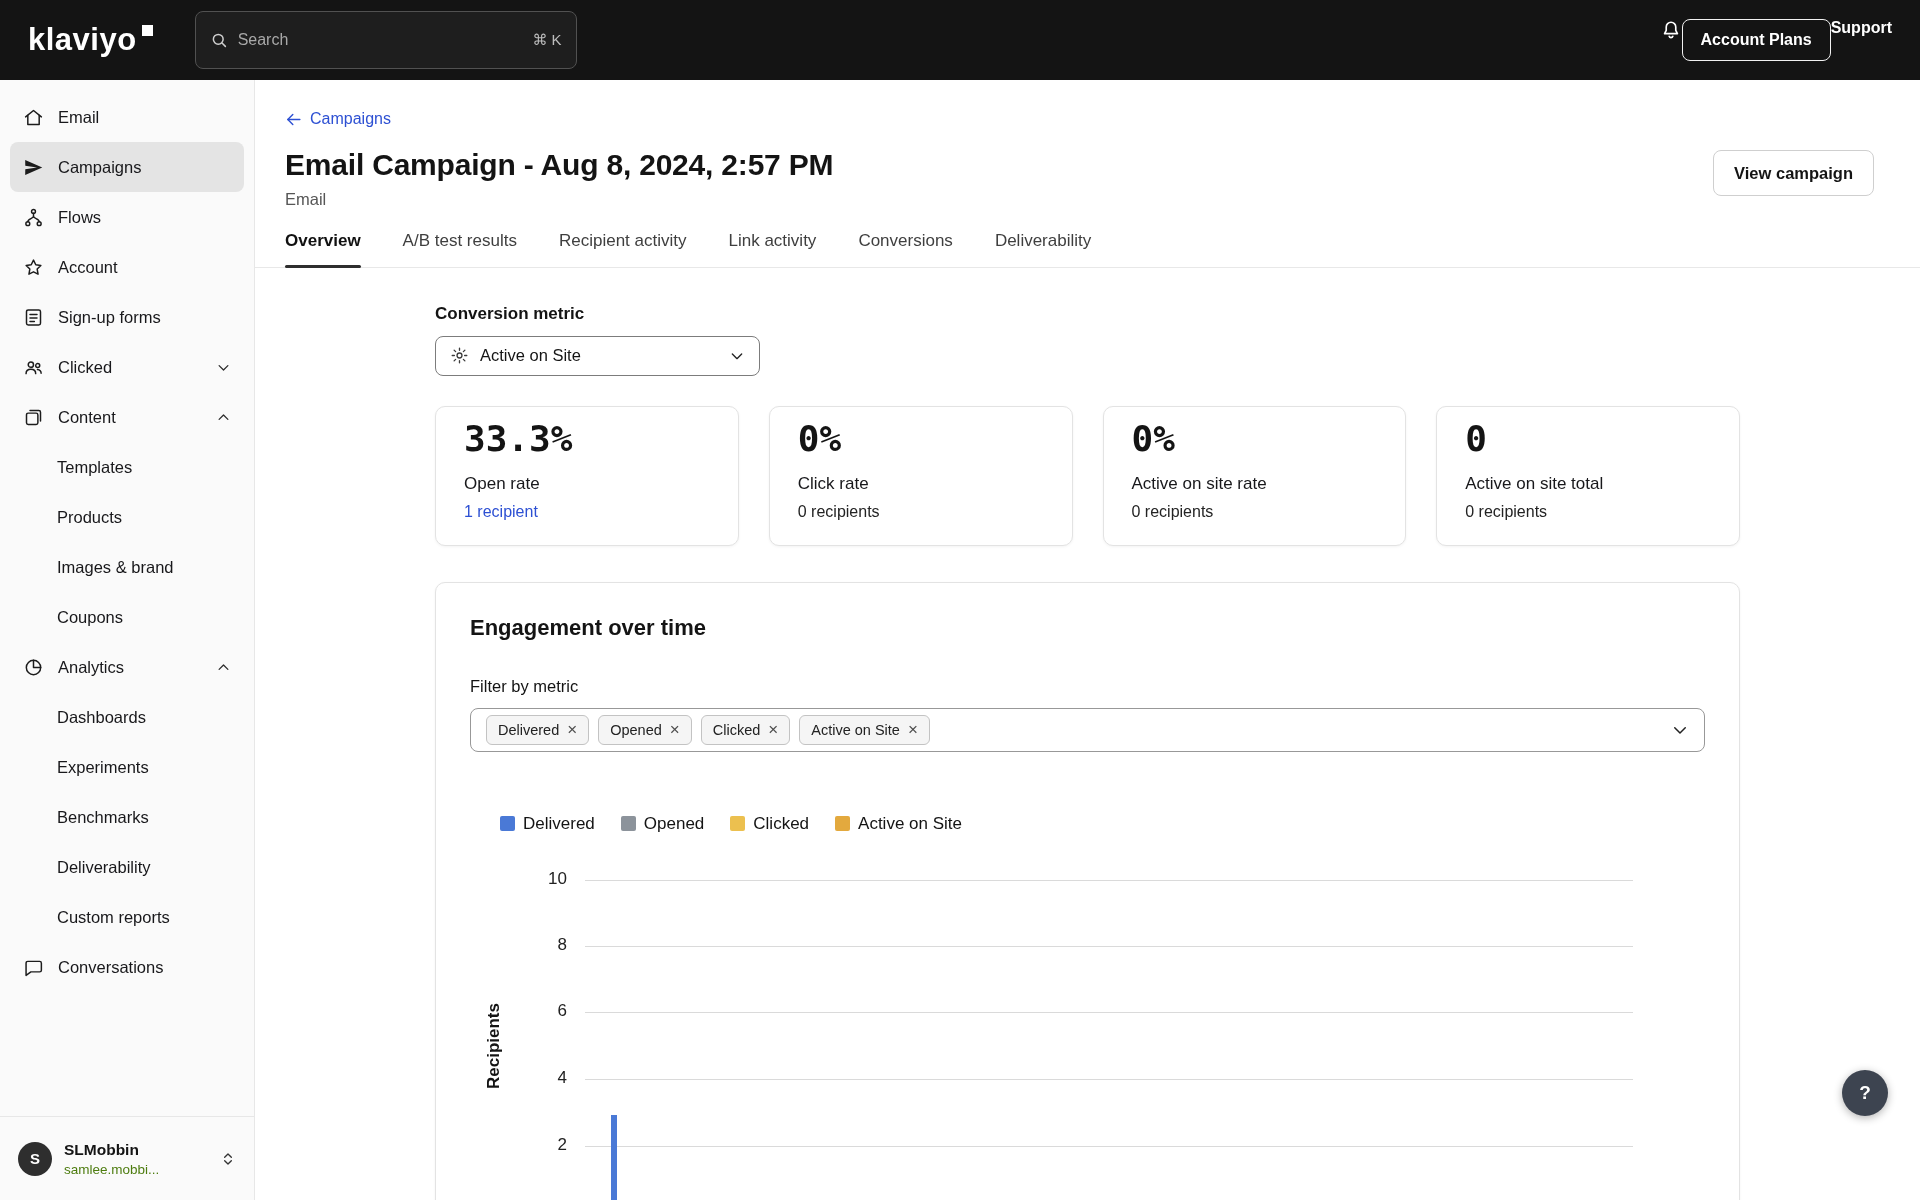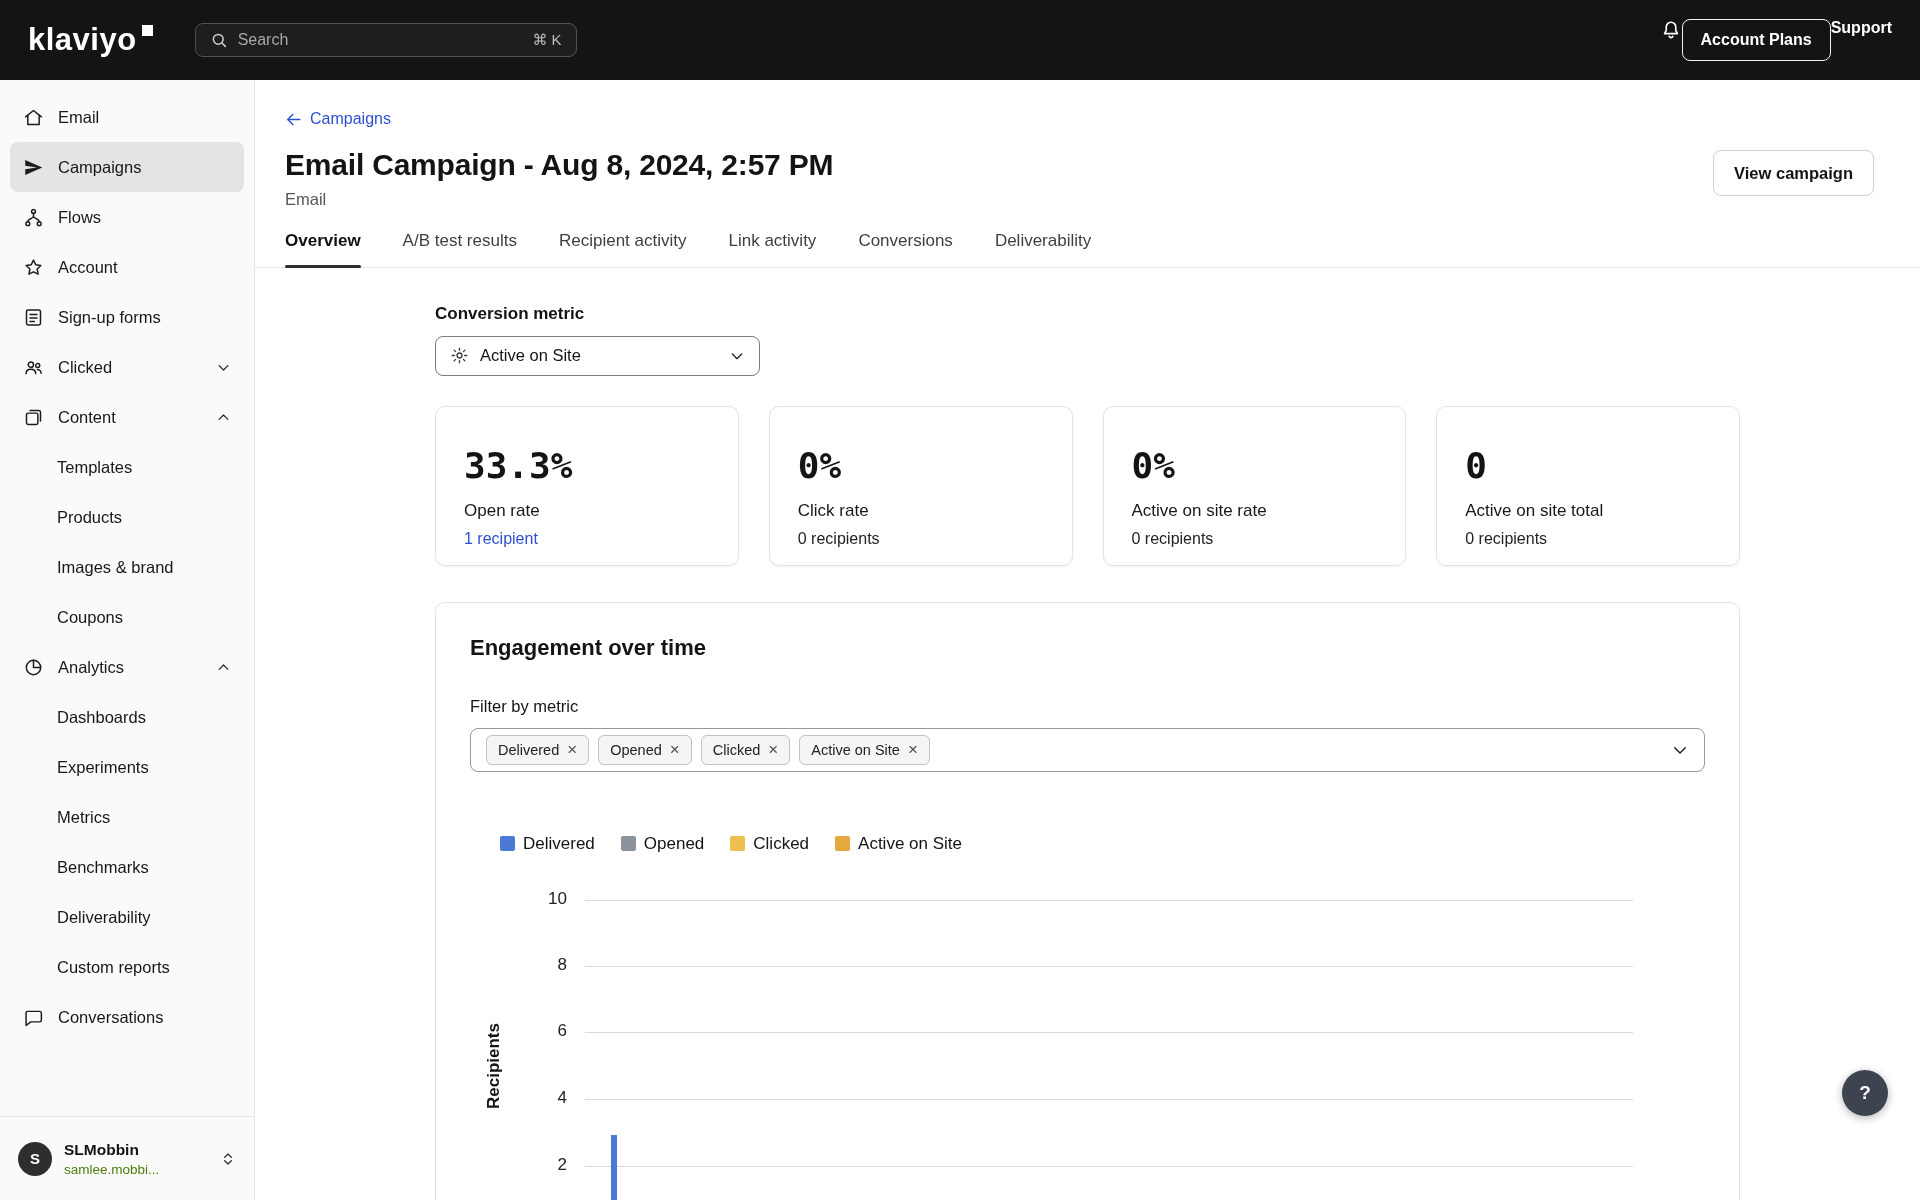--- a/index.html
+++ b/index.html
@@ -4,21 +4,21 @@
 <style>
   * { margin:0; padding:0; box-sizing:border-box; }
   html,body { width:1920px; height:1200px; overflow:hidden; background:#fff;
     font-family:"Liberation Sans", sans-serif; color:#111; }
 
   
   .topbar { position:fixed; top:0; left:0; width:1920px; height:80px; background:#141414;
     display:flex; align-items:center; padding:0 28px; z-index:50; color:#fff; }
   .logo { position:relative; font-size:31px; font-weight:700; letter-spacing:.5px; padding-right:16px; cursor:pointer; }
   .logo-flag { position:absolute; top:3px; right:0; width:11px; height:11px; background:#fff; }
-  .search { margin-left:42px; width:382px; height:34px; border:1px solid #515151; border-radius:8px;
+  .search { margin-left:42px; width:382px; height:58px; border:1px solid #515151; border-radius:8px;
     background:#1e1e1e; display:flex; align-items:center; gap:10px; padding:0 14px; }
   .search svg { flex:none; }
   .search input { flex:1; min-width:0; background:transparent; border:none; outline:none; color:#fff; font-size:16px; font-family:inherit; }
   .search input::placeholder { color:#a8a8a8; }
   .shortcut { color:#bdbdbd; font-size:15px; white-space:nowrap; }
   .topbar-right { margin-left:auto; display:flex; }
   .bell-btn { background:none; border:none; color:#fff; display:flex; cursor:pointer; }
   .account-plans { background:transparent; color:#fff; border:1px solid #f2f2f2; border-radius:8px;
     height:42px; padding:0 18px; font-size:16px; font-weight:700; font-family:inherit; cursor:pointer; }
   .support { font-size:16px; font-weight:700; cursor:pointer; }
@@ -62,22 +62,22 @@
 
   .tab-content { padding:36px 134px 0 150px; }
   .section-label { font-size:17px; font-weight:700; color:#141414; }
   .metric-select { margin-top:12px; width:325px; height:40px; border:1px solid #7c7c7c; border-radius:8px;
     display:flex; align-items:center; gap:11px; padding:0 14px; font-size:16.5px; color:#141414;
     background:#fff; cursor:pointer; }
   .metric-select .sel-chevron { margin-left:auto; display:flex; color:#222; }
   .gear { display:flex; color:#3c3c3c; }
 
   .cards-row { margin-top:30px; display:flex; gap:30px; }
-  .metric-card { flex:1; height:160px; background:#fff; border:1px solid #e3e3e3; border-radius:10px;
-    padding:38px 28px; box-shadow:0 1px 3px rgba(0,0,0,.05); }
+  .metric-card { flex:1; height:140px; background:#fff; border:1px solid #e3e3e3; border-radius:10px;
+    padding:11px 28px; box-shadow:0 1px 3px rgba(0,0,0,.05); }
   .metric-value { font-family:"DejaVu Sans Mono", monospace; font-size:36px; font-weight:700; color:#141414; }
   .metric-label { margin-top:15px; font-size:17px; color:#18181b; }
   .metric-sub { margin-top:9px; font-size:16px; color:#232323; }
   .metric-sub.link { color:#2d50d3; cursor:pointer; }
 
   .engagement-card { margin-top:36px; background:#fff; border:1px solid #e3e3e3; border-radius:10px;
     padding:32px 34px 60px 34px; box-shadow:0 1px 3px rgba(0,0,0,.05); }
   .engagement-title { font-size:22px; font-weight:700; color:#141414; }
   .filter-label { margin-top:36px; font-size:16.5px; color:#141414; }
   .filter-box { margin-top:12px; height:44px; border:1px solid #989898; border-radius:8px;
@@ -241,23 +241,20 @@
           <path d="M5 15l7-7 7 7"></path>
         </svg>
       </span>
   </div>
 
   <div class="nav-item nav-sub">
       <span class="nav-label">Dashboards</span>
     </div>
   <div class="nav-item nav-sub">
       <span class="nav-label">Experiments</span>
-    </div>
-  <div class="nav-item nav-sub">
-      <span class="nav-label">Metrics</span>
     </div>
   <div class="nav-item nav-sub">
       <span class="nav-label">Benchmarks</span>
     </div>
   <div class="nav-item nav-sub">
       <span class="nav-label">Deliverability</span>
     </div>
   <div class="nav-item nav-sub">
       <span class="nav-label">Custom reports</span>
     </div>

